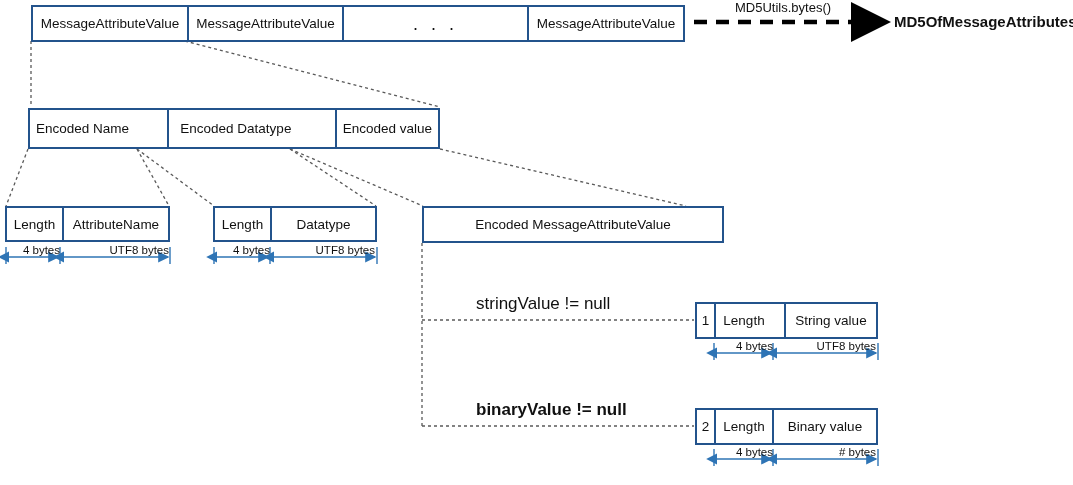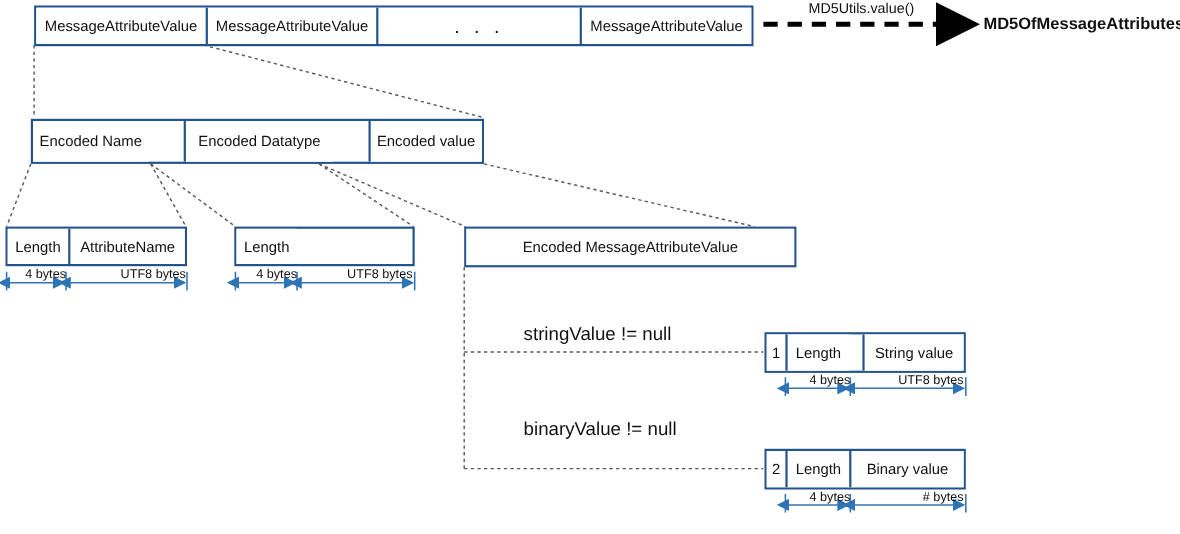--- a/index.html
+++ b/index.html
@@ -127,56 +127,57 @@
     </g>
   </svg>
 
   <div class="box" style="left:31px;top:5px;width:654px;height:37px;">
     <div class="cell" style="width:154px;">MessageAttributeValue</div>
     <div class="cell" style="width:155px;">MessageAttributeValue</div>
     <div class="cell dots" style="width:185px;">. . .</div>
     <div class="cell" style="flex:1;">MessageAttributeValue</div>
   </div>
 
-  <div class="label small" style="left:735px;top:0px;">MD5Utils.value()</div>
+  <div class="label small" style="left:735px;top:0px;">MD5Utils.bytes()</div>
   <div class="label bold" style="left:894px;top:13px;">MD5OfMessageAttributes</div>
 
   <div class="box" style="left:28px;top:108px;width:412px;height:41px;gap:32px;">
     <div class="cell" style="width:109px;">Encoded Name</div>
     <div class="cell" style="width:153px;">Encoded Datatype</div>
     <div class="cell" style="flex:1;">Encoded value</div>
   </div>
 
   <div class="box" style="left:5px;top:206px;width:165px;height:36px;">
     <div class="cell" style="width:55px;">Length</div>
     <div class="cell" style="flex:1;">AttributeName</div>
   </div>
   <div class="dim-label" style="left:6px;top:244px;width:54px;">4 bytes</div>
   <div class="dim-label" style="left:63px;top:244px;width:106px;">UTF8 bytes</div>
 
   <div class="box" style="left:213px;top:206px;width:164px;height:36px;">
     <div class="cell" style="width:55px;">Length</div>
+    <div class="cell" style="flex:1;">Datatype</div>
   </div>
   <div class="dim-label" style="left:214px;top:244px;width:56px;">4 bytes</div>
   <div class="dim-label" style="left:273px;top:244px;width:102px;">UTF8 bytes</div>
 
   <div class="box" style="left:422px;top:206px;width:302px;height:37px;">
     <div class="cell" style="flex:1;">Encoded MessageAttributeValue</div>
   </div>
 
   <div class="label" style="left:476px;top:294px;">stringValue != null</div>
   <div class="box" style="left:695px;top:302px;width:183px;height:37px;">
     <div class="cell" style="width:17px;padding:0 2px;">1</div>
     <div class="cell" style="width:58px;">Length</div>
     <div class="cell" style="flex:1;margin-left:12px;">String value</div>
   </div>
   <div class="dim-label" style="left:714px;top:340px;width:59px;">4 bytes</div>
   <div class="dim-label" style="left:776px;top:340px;width:100px;">UTF8 bytes</div>
 
-  <div class="label" style="left:476px;top:380px;">binaryValue != null</div>
+  <div class="label" style="left:476px;top:400px;font-weight:bold;">binaryValue != null</div>
   <div class="box" style="left:695px;top:408px;width:183px;height:37px;">
     <div class="cell" style="width:17px;padding:0 2px;">2</div>
     <div class="cell" style="width:58px;">Length</div>
     <div class="cell" style="flex:1;">Binary value</div>
   </div>
   <div class="dim-label" style="left:714px;top:446px;width:59px;">4 bytes</div>
   <div class="dim-label" style="left:776px;top:446px;width:100px;"># bytes</div>
 
 </div>
 

